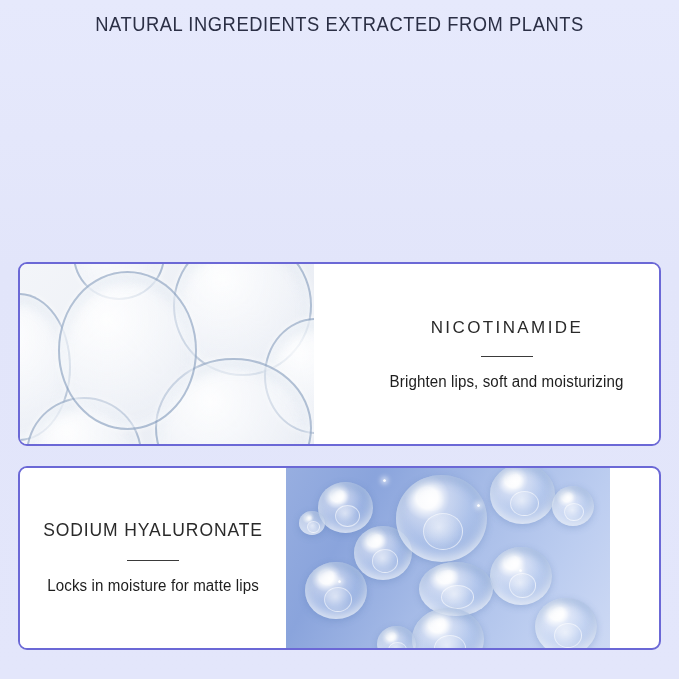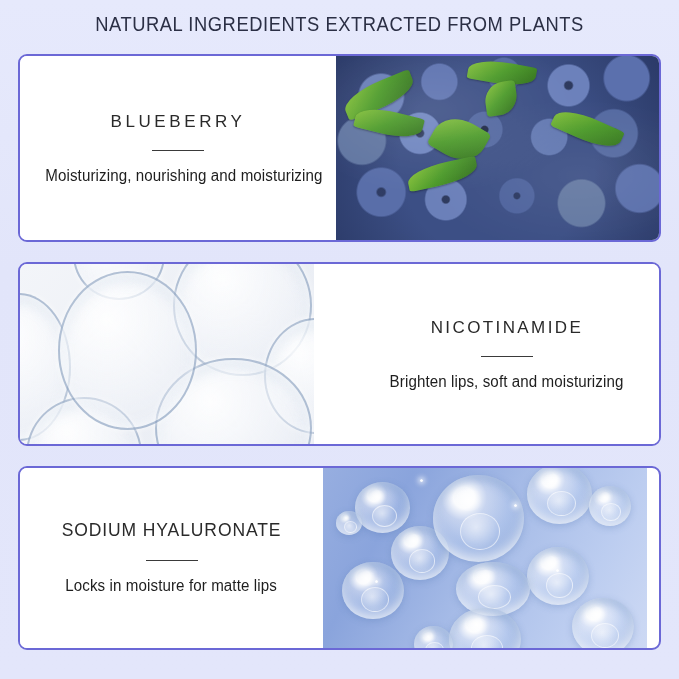--- a/index.html
+++ b/index.html
@@ -69,21 +69,21 @@
     box-sizing: border-box;
   }
 
   
   .card-1 .panel-text { width: 316px; }
   .card-1 .panel-img  { width: 323px; }
   
   .card-2 .panel-img  { width: 314px; }
   .card-2 .panel-text { width: 325px; }
   
-  .card-3 .panel-text { width: 303px; }
+  .card-3 .panel-text { width: 266px; }
   .card-3 .panel-img  { width: 324px; }
 
   .ing-name {
     font-size: 17px;
     color: #2a2a2a;
     letter-spacing: 3.6px;
     font-weight: 400;
     white-space: nowrap;
     text-align: center;
     line-height: 1;
@@ -247,39 +247,20 @@
     box-shadow: 0 0 5px 2px rgba(255,255,255,0.7);
   }
 </style>
 </head>
 <body>
 
 <div class="page">
 
   <div class="page-title">NATURAL INGREDIENTS EXTRACTED FROM PLANTS</div>
 
-  <div class="card card-1">
-    <div class="panel-text">
-      <div class="ing-name">BLUEBERRY</div>
-      <div class="divider"></div>
-      <div class="ing-desc">Moisturizing, nourishing and moisturizing</div>
-    </div>
-    <div class="panel-img">
-      <div class="berries"></div>
-      <div class="berry-dark"></div>
-      <div class="leaf l1"></div>
-      <div class="leaf l2"></div>
-      <div class="leaf l3"></div>
-      <div class="leaf l4"></div>
-      <div class="leaf l5"></div>
-      <div class="leaf l6"></div>
-      <div class="leaf l7"></div>
-      <div class="berry-bloom"></div>
-    </div>
-  </div>
 
   <div class="card card-2">
     <div class="panel-img">
       <div class="bubbles-clear">
         <div class="ring r6"></div>
         <div class="ring r2"></div>
         <div class="ring r3"></div>
         <div class="ring r7"></div>
         <div class="ring r4"></div>
         <div class="ring r5"></div>

